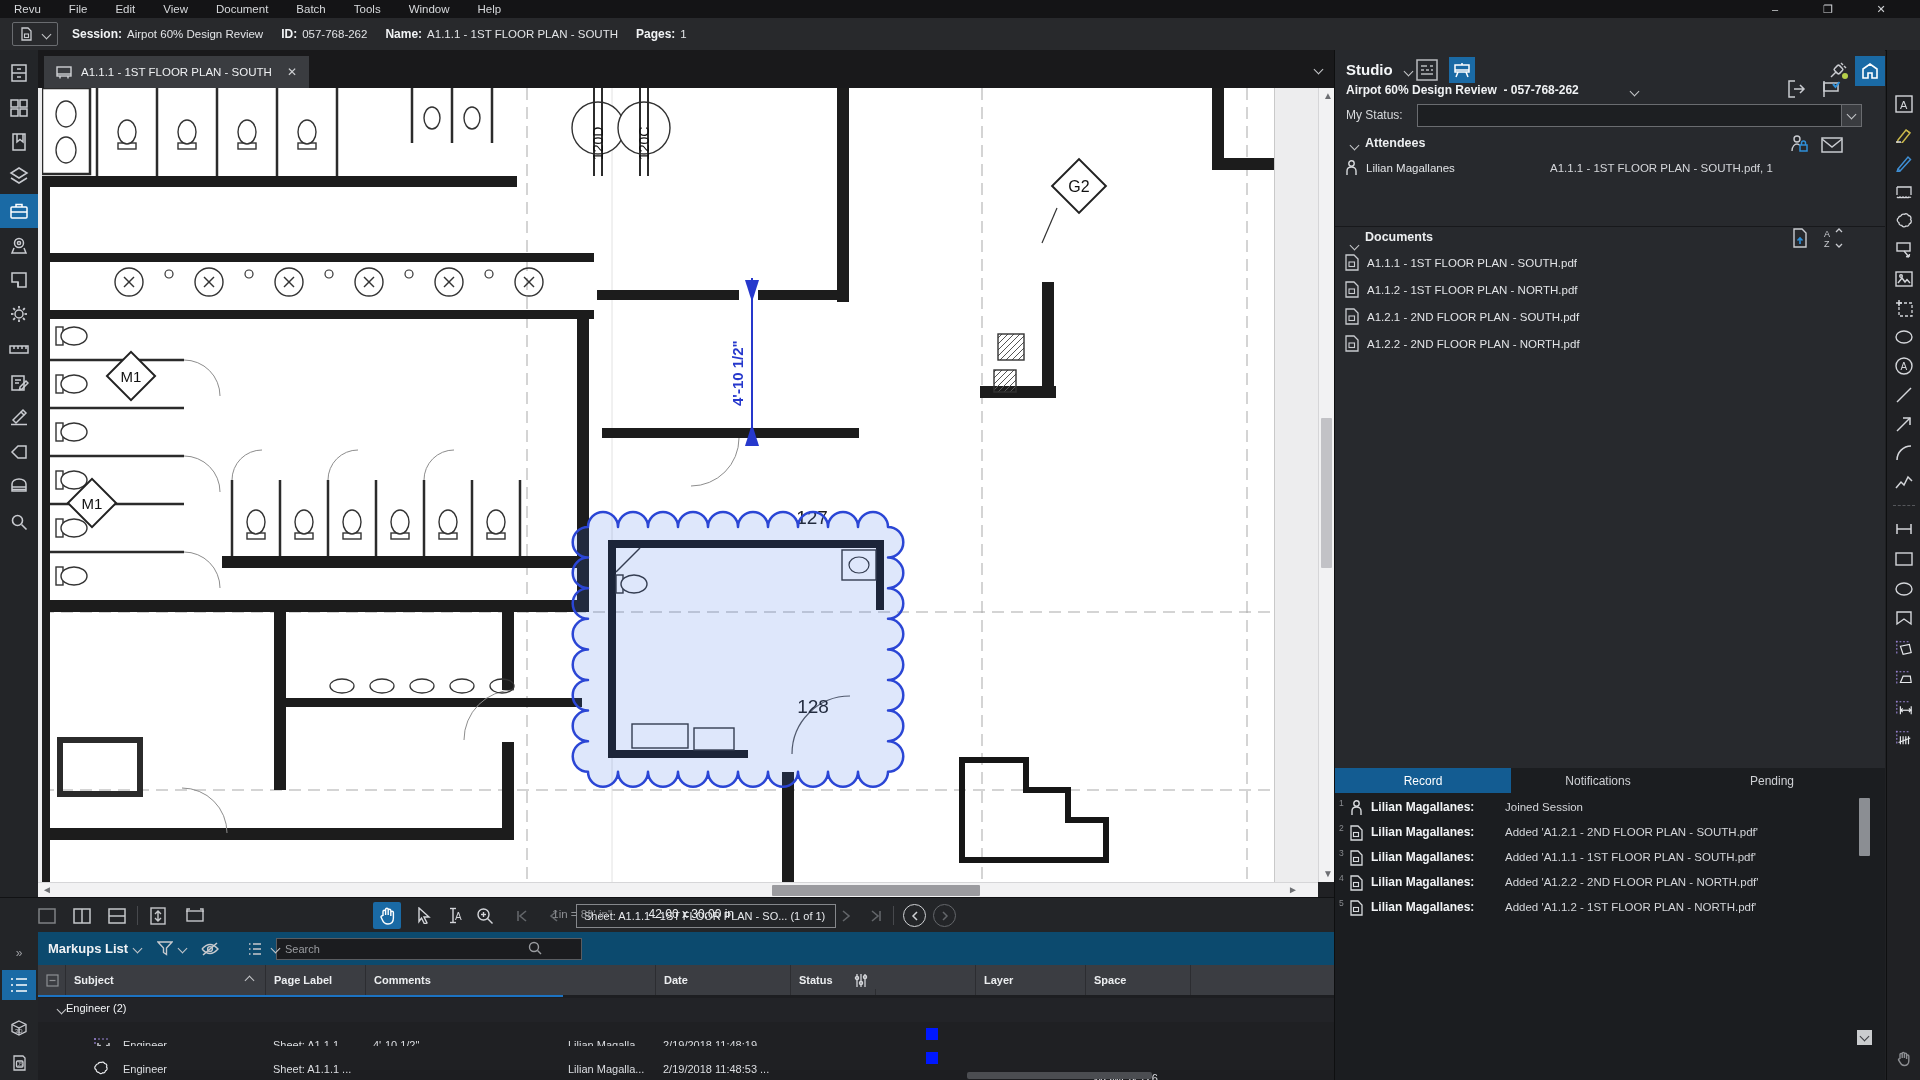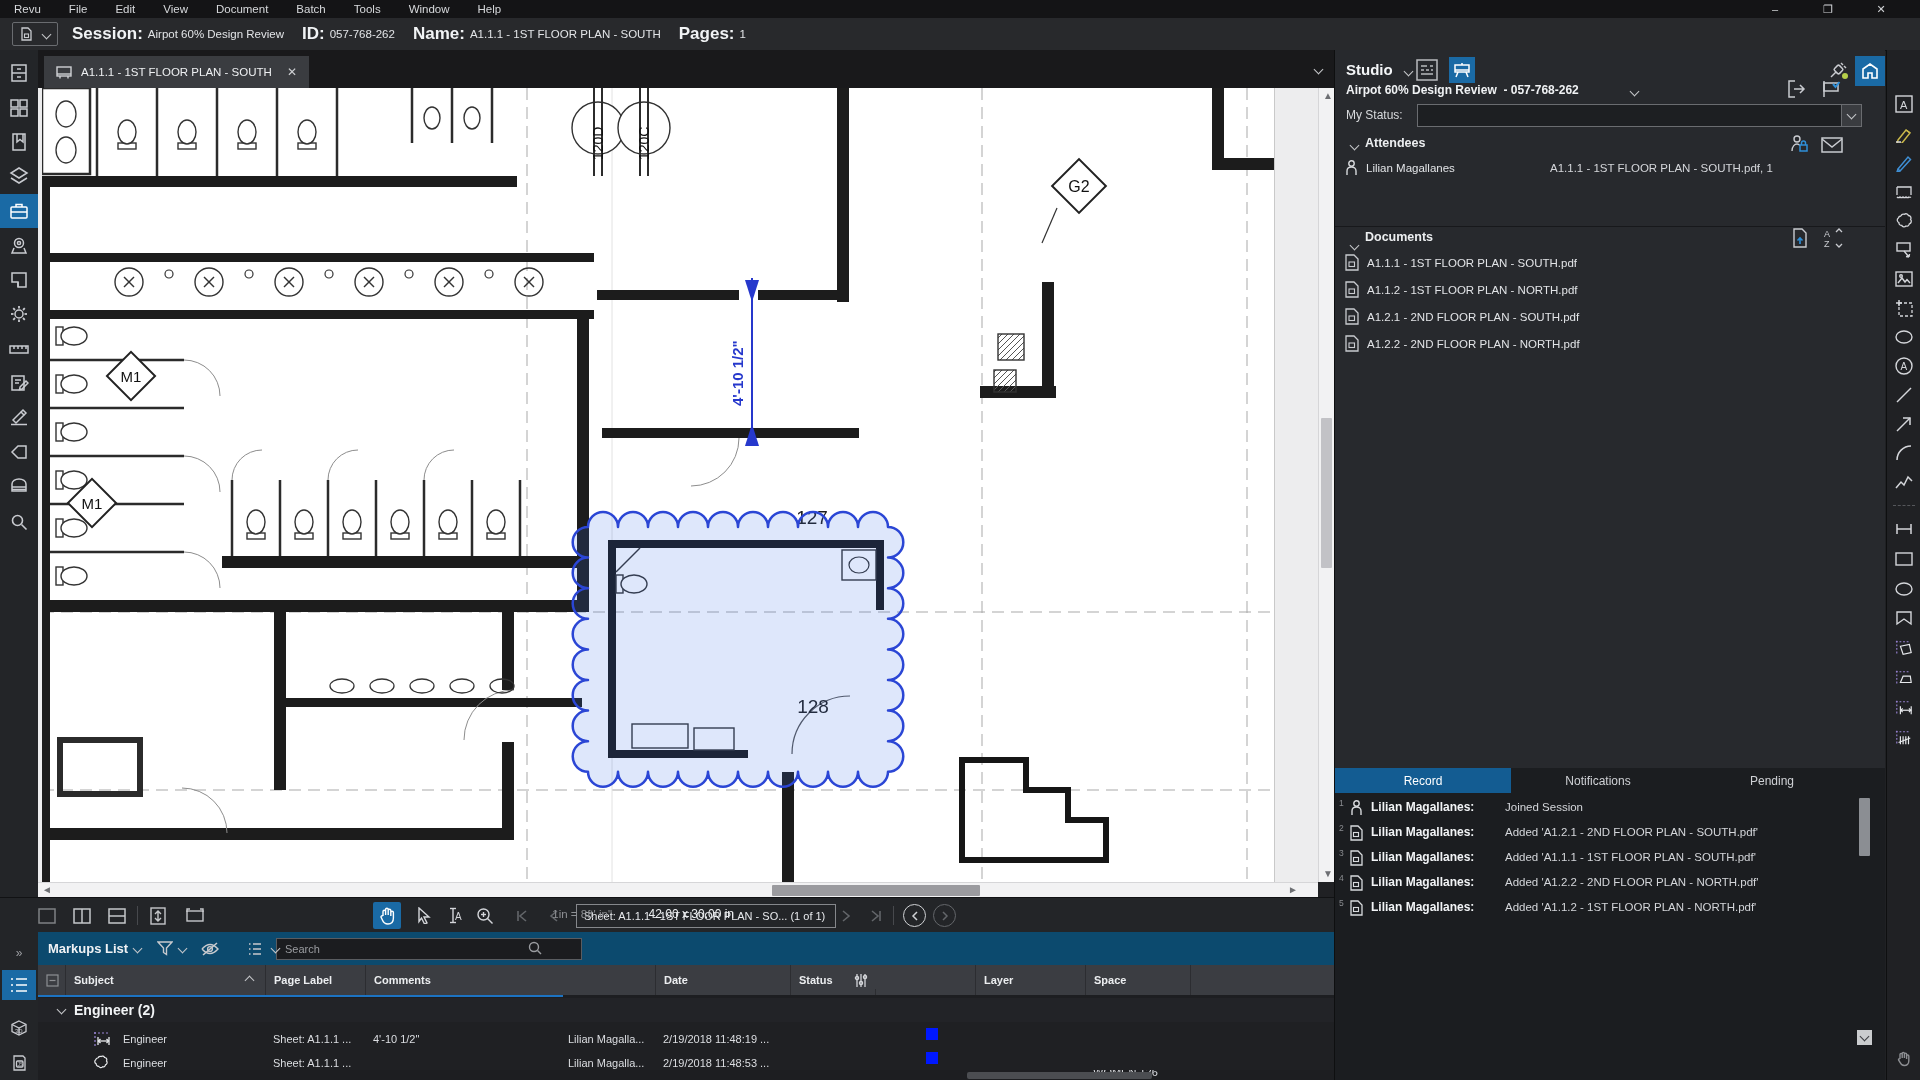--- a/index.html
+++ b/index.html
@@ -8,21 +8,21 @@
   .abs{position:absolute;}
   svg{display:block;}
 
   
   #titlebar{left:0;top:0;width:1920px;height:18px;background:#141416;display:flex;align-items:center;}
   .menu-item{color:#d7d9dc;font-size:11.5px;padding:0 14px;line-height:18px;}
   .winctl{position:absolute;top:0;height:18px;width:46px;display:flex;align-items:center;justify-content:center;color:#cfd1d4;font-size:11px;}
 
   
   #sessionbar{left:0;top:18px;width:1920px;height:32px;background:#28292c;border-bottom:1px solid #101113;display:flex;align-items:center;}
-  #sessionbar b{color:#f1f3f5;font-size:17px;}
+  #sessionbar b{color:#f1f3f5;font-size:12px;}
   #sessionbar span.val{color:#e2e4e7;font-size:11.5px;font-weight:normal;margin-right:18px;margin-left:5px;}
   .docbtn{width:44px;height:22px;border:1px solid #6a6c70;border-radius:2px;margin:0 14px 0 12px;display:flex;align-items:center;justify-content:center;gap:5px;}
 
   
   .chev{display:inline-block;width:6px;height:6px;border-right:1.5px solid #c6c8cb;border-bottom:1.5px solid #c6c8cb;transform:rotate(45deg);margin-left:6px;vertical-align:middle;}
   .chev.up{transform:rotate(-135deg);}
 
   
   #tabbar{left:38px;top:50px;width:1296px;height:38px;background:#19191b;}
   #doctab{position:absolute;left:6px;top:6px;height:32px;background:#3a3c40;display:flex;align-items:center;padding:0 12px;color:#eef0f2;font-size:11.5px;gap:9px;}
@@ -51,21 +51,21 @@
   #sizetext{position:absolute;right:600px;top:9px;color:#eceef0;font-size:12px;}
 
   
   #mkheader{left:38px;top:932px;width:1296px;height:33px;background:#0c4a6e;display:flex;align-items:center;}
   #mktitle{color:#f0f2f4;font-size:13px;font-weight:bold;margin-left:10px;}
   #mksearch{position:absolute;left:238px;top:6px;width:272px;height:20px;background:#1b1c1f;border:1px solid #5a5c60;color:#d2d4d7;font-size:11px;padding:0 24px 0 8px;}
   #mksearch::placeholder{color:#9a9ca0;}
   #mktable-head{left:38px;top:965px;width:1296px;height:30px;background:#3b3d42;border-bottom:1px solid #17181a;}
   .th{position:absolute;top:0;height:30px;display:flex;align-items:center;color:#eceef0;font-size:11px;font-weight:bold;border-left:1px solid #2c2d31;padding-left:8px;box-sizing:border-box;}
   .mkrow{position:absolute;left:38px;width:1296px;height:24px;background:#1f2023;}
-  .cell{position:absolute;top:5px;height:24px;display:flex;align-items:center;color:#dcdee2;font-size:11px;padding-left:8px;box-sizing:border-box;}
+  .cell{position:absolute;top:11px;height:24px;display:flex;align-items:center;color:#dcdee2;font-size:11px;padding-left:8px;box-sizing:border-box;}
   #mkbody{left:38px;top:995px;width:1296px;height:85px;background:#1d1e21;}
   #mk-mini{left:0;top:932px;width:38px;height:148px;background:#232528;}
   .miniicon{position:absolute;left:2px;width:34px;height:30px;display:flex;align-items:center;justify-content:center;}
   .miniicon.active{background:#1a6aa5;}
 
   
   #studio{left:1334px;top:50px;width:550px;height:1030px;background:#27292d;border-left:1px solid #0e0f10;}
   .sec-head{position:absolute;left:8px;color:#eceef0;font-size:12.5px;font-weight:bold;}
   .doc-row{position:absolute;left:10px;color:#e2e4e7;font-size:11.5px;display:flex;align-items:center;gap:8px;}
   .sess-tab{position:absolute;top:0;height:25px;display:flex;align-items:center;justify-content:center;font-size:12px;color:#cfd1d5;}
@@ -626,21 +626,21 @@
     <div class="th" style="left:937px;width:110px;">Layer</div>
     <div class="th" style="left:1047px;width:105px;">Space</div>
     <div class="th" style="left:1152px;width:144px;"></div>
   </div>
 
   <div id="mkbody" class="abs"></div>
   <div class="abs" style="left:38px;top:995px;width:525px;height:2px;background:#1c73c2;"></div>
 
   <div class="mkrow" style="top:998px;background:#222327;">
     <span class="chev" style="position:absolute;left:14px;top:8px;"></span>
-    <span style="position:absolute;left:36px;top:4px;color:#f2f4f6;font-size:14px;font-weight:bold;">Engineer (2)</span>
+    <span style="position:absolute;left:28px;top:4px;color:#f2f4f6;font-size:11px;font-weight:normal;">Engineer (2)</span>
   </div>
 
   <div class="mkrow" style="top:1022px;">
     <div class="cell" style="left:55px;width:22px;padding-left:0;">
       <svg width="18" height="16" viewBox="0 0 18 16">
           <g stroke="#9b86d8" stroke-width="1.2">
             <line x1="1" y1="2" x2="15" y2="2" stroke-dasharray="2 2"></line>
             <line x1="2" y1="1" x2="2" y2="15" stroke-dasharray="2 2"></line>
           </g>
           <g stroke="#e8eaed" stroke-width="1.3" fill="none">

